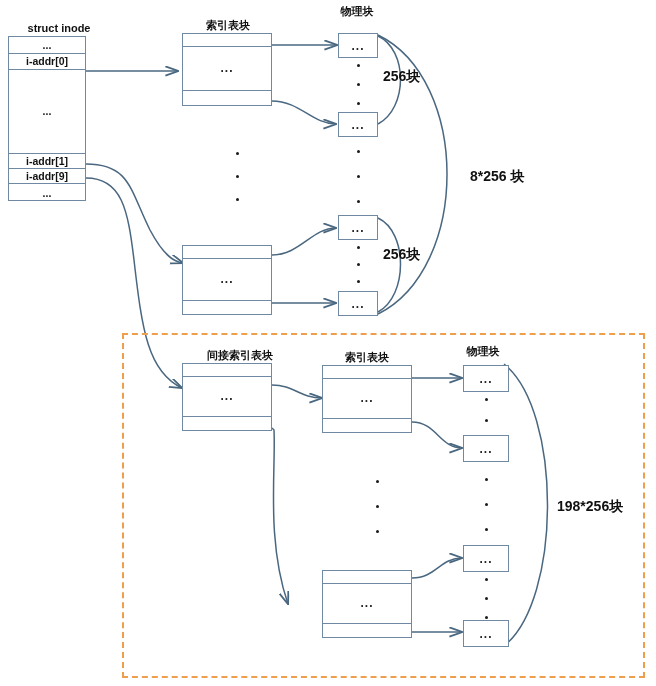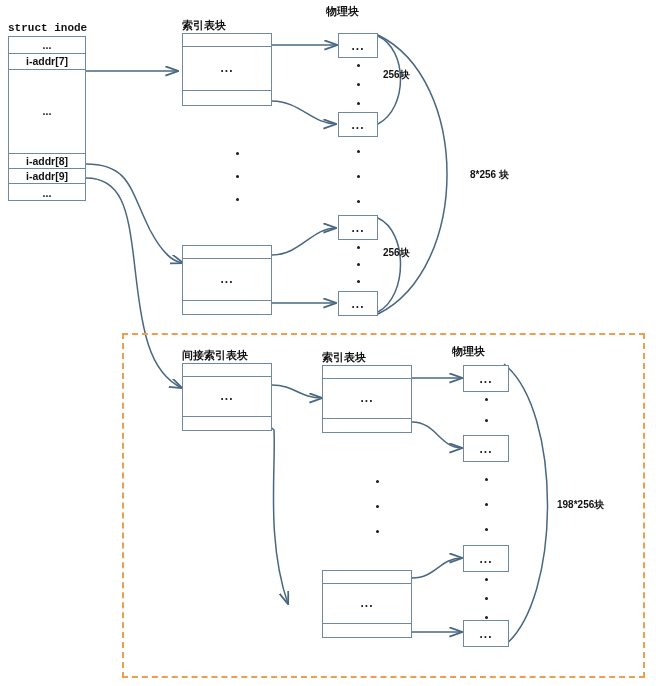--- a/index.html
+++ b/index.html
@@ -29,27 +29,27 @@
   #inode{left:8px;top:36px;width:78px;height:165px;}
   .inode-row{
     position:absolute;left:0;right:0;box-sizing:border-box;
     display:flex;align-items:center;justify-content:center;
     font-size:10.5px;font-weight:bold;color:#111;
   }
   .inode-sep{position:absolute;left:0;right:0;height:0;border-top:1.6px solid #7089a3;}
 
   
   .caption{
-    position:absolute;text-align:left;white-space:nowrap;
+    position:absolute;text-align:center;white-space:nowrap;
     font-size:11px;font-weight:bold;color:#111;
   }
 
   
   .brace-label{
-    position:absolute;white-space:nowrap;font-size:10px;font-weight:bold;color:#111;
+    position:absolute;white-space:nowrap;font-size:14px;font-weight:bold;color:#111;
   }
 
   
   .vdots{position:absolute;width:14px;text-align:center;}
   .vdots i{
     display:block;width:3px;height:3px;border-radius:50%;
     background:#1a1a1a;margin:0 auto;
   }
 
   
@@ -100,30 +100,30 @@
       <path d="M412,422 C436,422 440,448 462,448" marker-end="url(#arw)"></path>
 
       <path d="M412,578 C436,578 440,558 462,558" marker-end="url(#arw)"></path>
 
       <path d="M412,632 L462,632" marker-end="url(#arw)"></path>
 
       <path d="M504,364 C562,410 562,600 504,646"></path>
     </g>
   </svg>
 
-  <div class="caption" style="left:8px;top:22px;width:78px;font-family:Liberation Mono, monospace;">struct inode</div>
+  <div class="caption" style="left:20px;top:22px;width:78px;">struct inode</div>
 
   <div class="box" id="inode">
     <div class="inode-row" style="top:0;height:16px;">...</div>
     <div class="inode-sep" style="top:16px;"></div>
-    <div class="inode-row" style="top:16px;height:16px;">i-addr[7]</div>
+    <div class="inode-row" style="top:16px;height:16px;">i-addr[0]</div>
     <div class="inode-sep" style="top:32px;"></div>
     <div class="inode-row" style="top:32px;height:84px;">...</div>
     <div class="inode-sep" style="top:116px;"></div>
-    <div class="inode-row" style="top:116px;height:15px;">i-addr[8]</div>
+    <div class="inode-row" style="top:116px;height:15px;">i-addr[1]</div>
     <div class="inode-sep" style="top:131px;"></div>
     <div class="inode-row" style="top:131px;height:15px;">i-addr[9]</div>
     <div class="inode-sep" style="top:146px;"></div>
     <div class="inode-row" style="top:146px;height:19px;">...</div>
   </div>
 
   <div class="caption" style="left:182px;top:18px;width:92px;">索引表块</div>
   <div class="caption" style="left:326px;top:4px;width:62px;">物理块</div>
 
   <div class="box" style="left:182px;top:33px;width:90px;height:73px;">
@@ -173,21 +173,21 @@
   <div class="box" style="left:338px;top:291px;width:40px;height:25px;">
     <div class="dots-mid">...</div>
   </div>
 
   <div class="brace-label" style="left:383px;top:68px;">256块</div>
   <div class="brace-label" style="left:383px;top:246px;">256块</div>
   <div class="brace-label" style="left:470px;top:168px;">8*256 块</div>
 
   <div id="dashed-region"></div>
 
-  <div class="caption" style="left:182px;top:348px;width:132px;">间接索引表块</div>
+  <div class="caption" style="left:174px;top:348px;width:132px;">间接索引表块</div>
   <div class="caption" style="left:322px;top:350px;width:90px;">索引表块</div>
   <div class="caption" style="left:452px;top:344px;width:62px;">物理块</div>
 
   <div class="box" style="left:182px;top:363px;width:90px;height:68px;">
     <div class="divider" style="top:12px;"></div>
     <div class="divider" style="top:52px;"></div>
     <div class="dots-mid" style="top:32px;">...</div>
   </div>
 
   <div class="box" style="left:322px;top:365px;width:90px;height:68px;">

